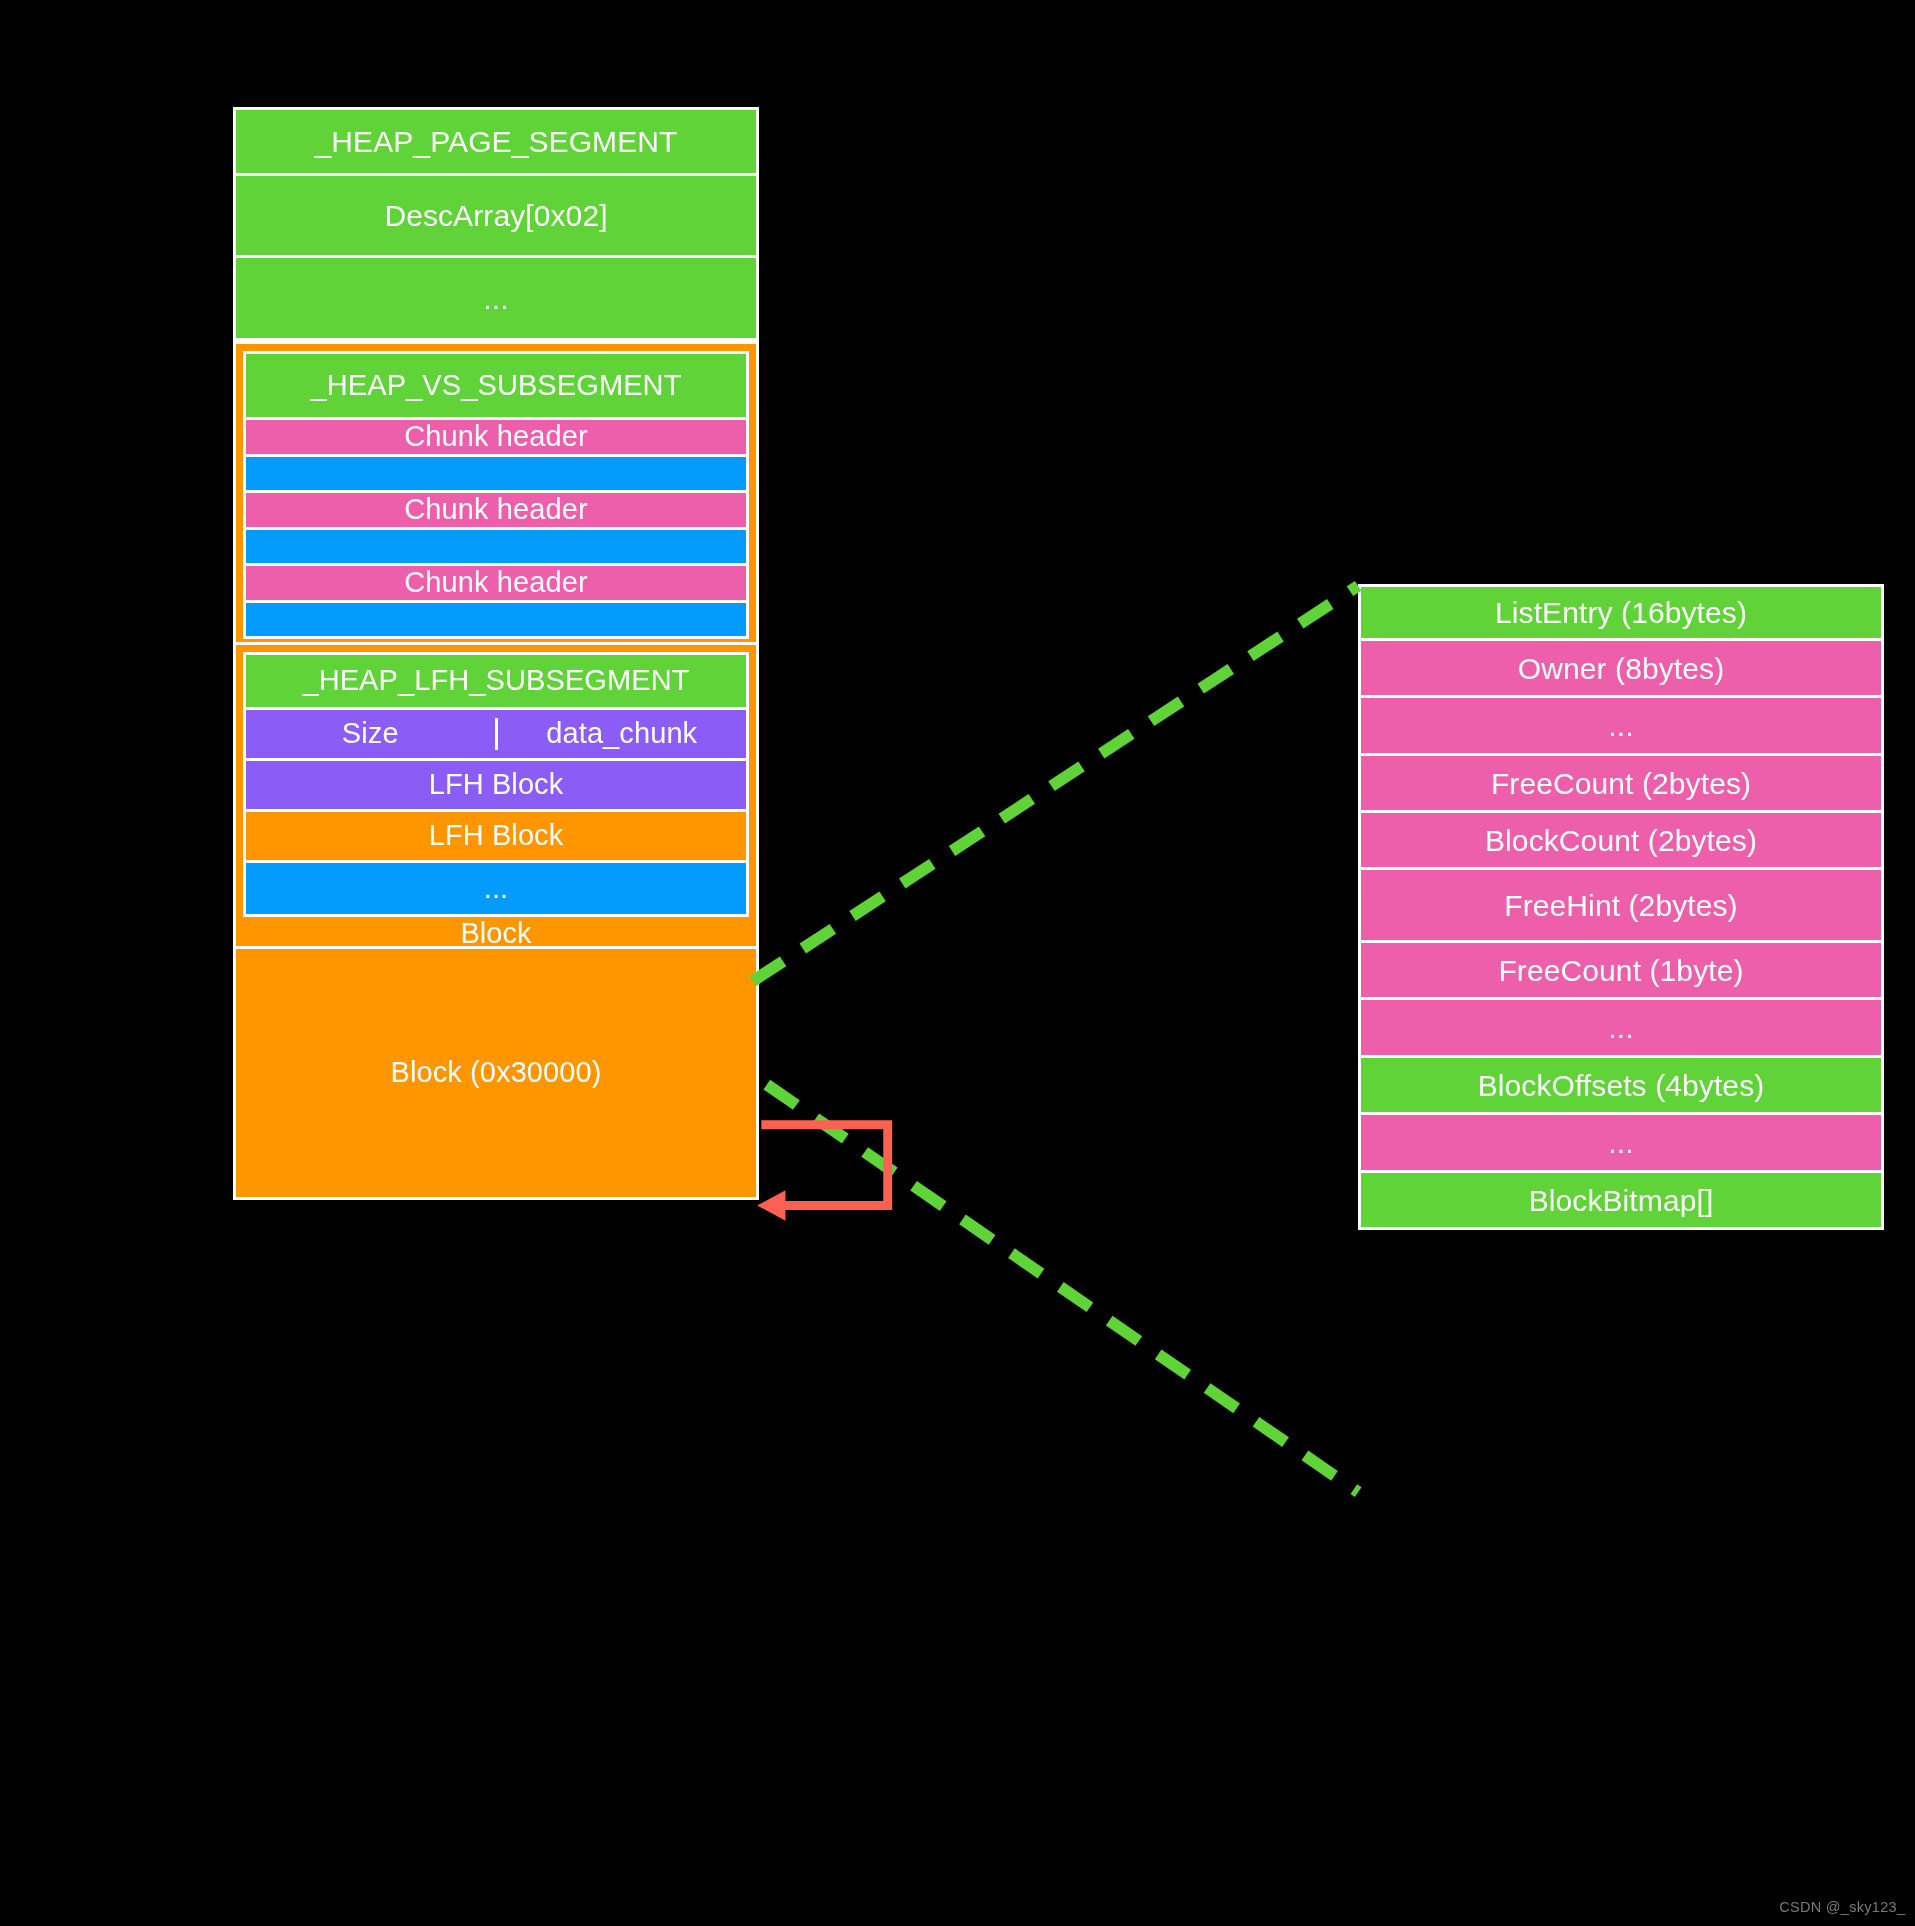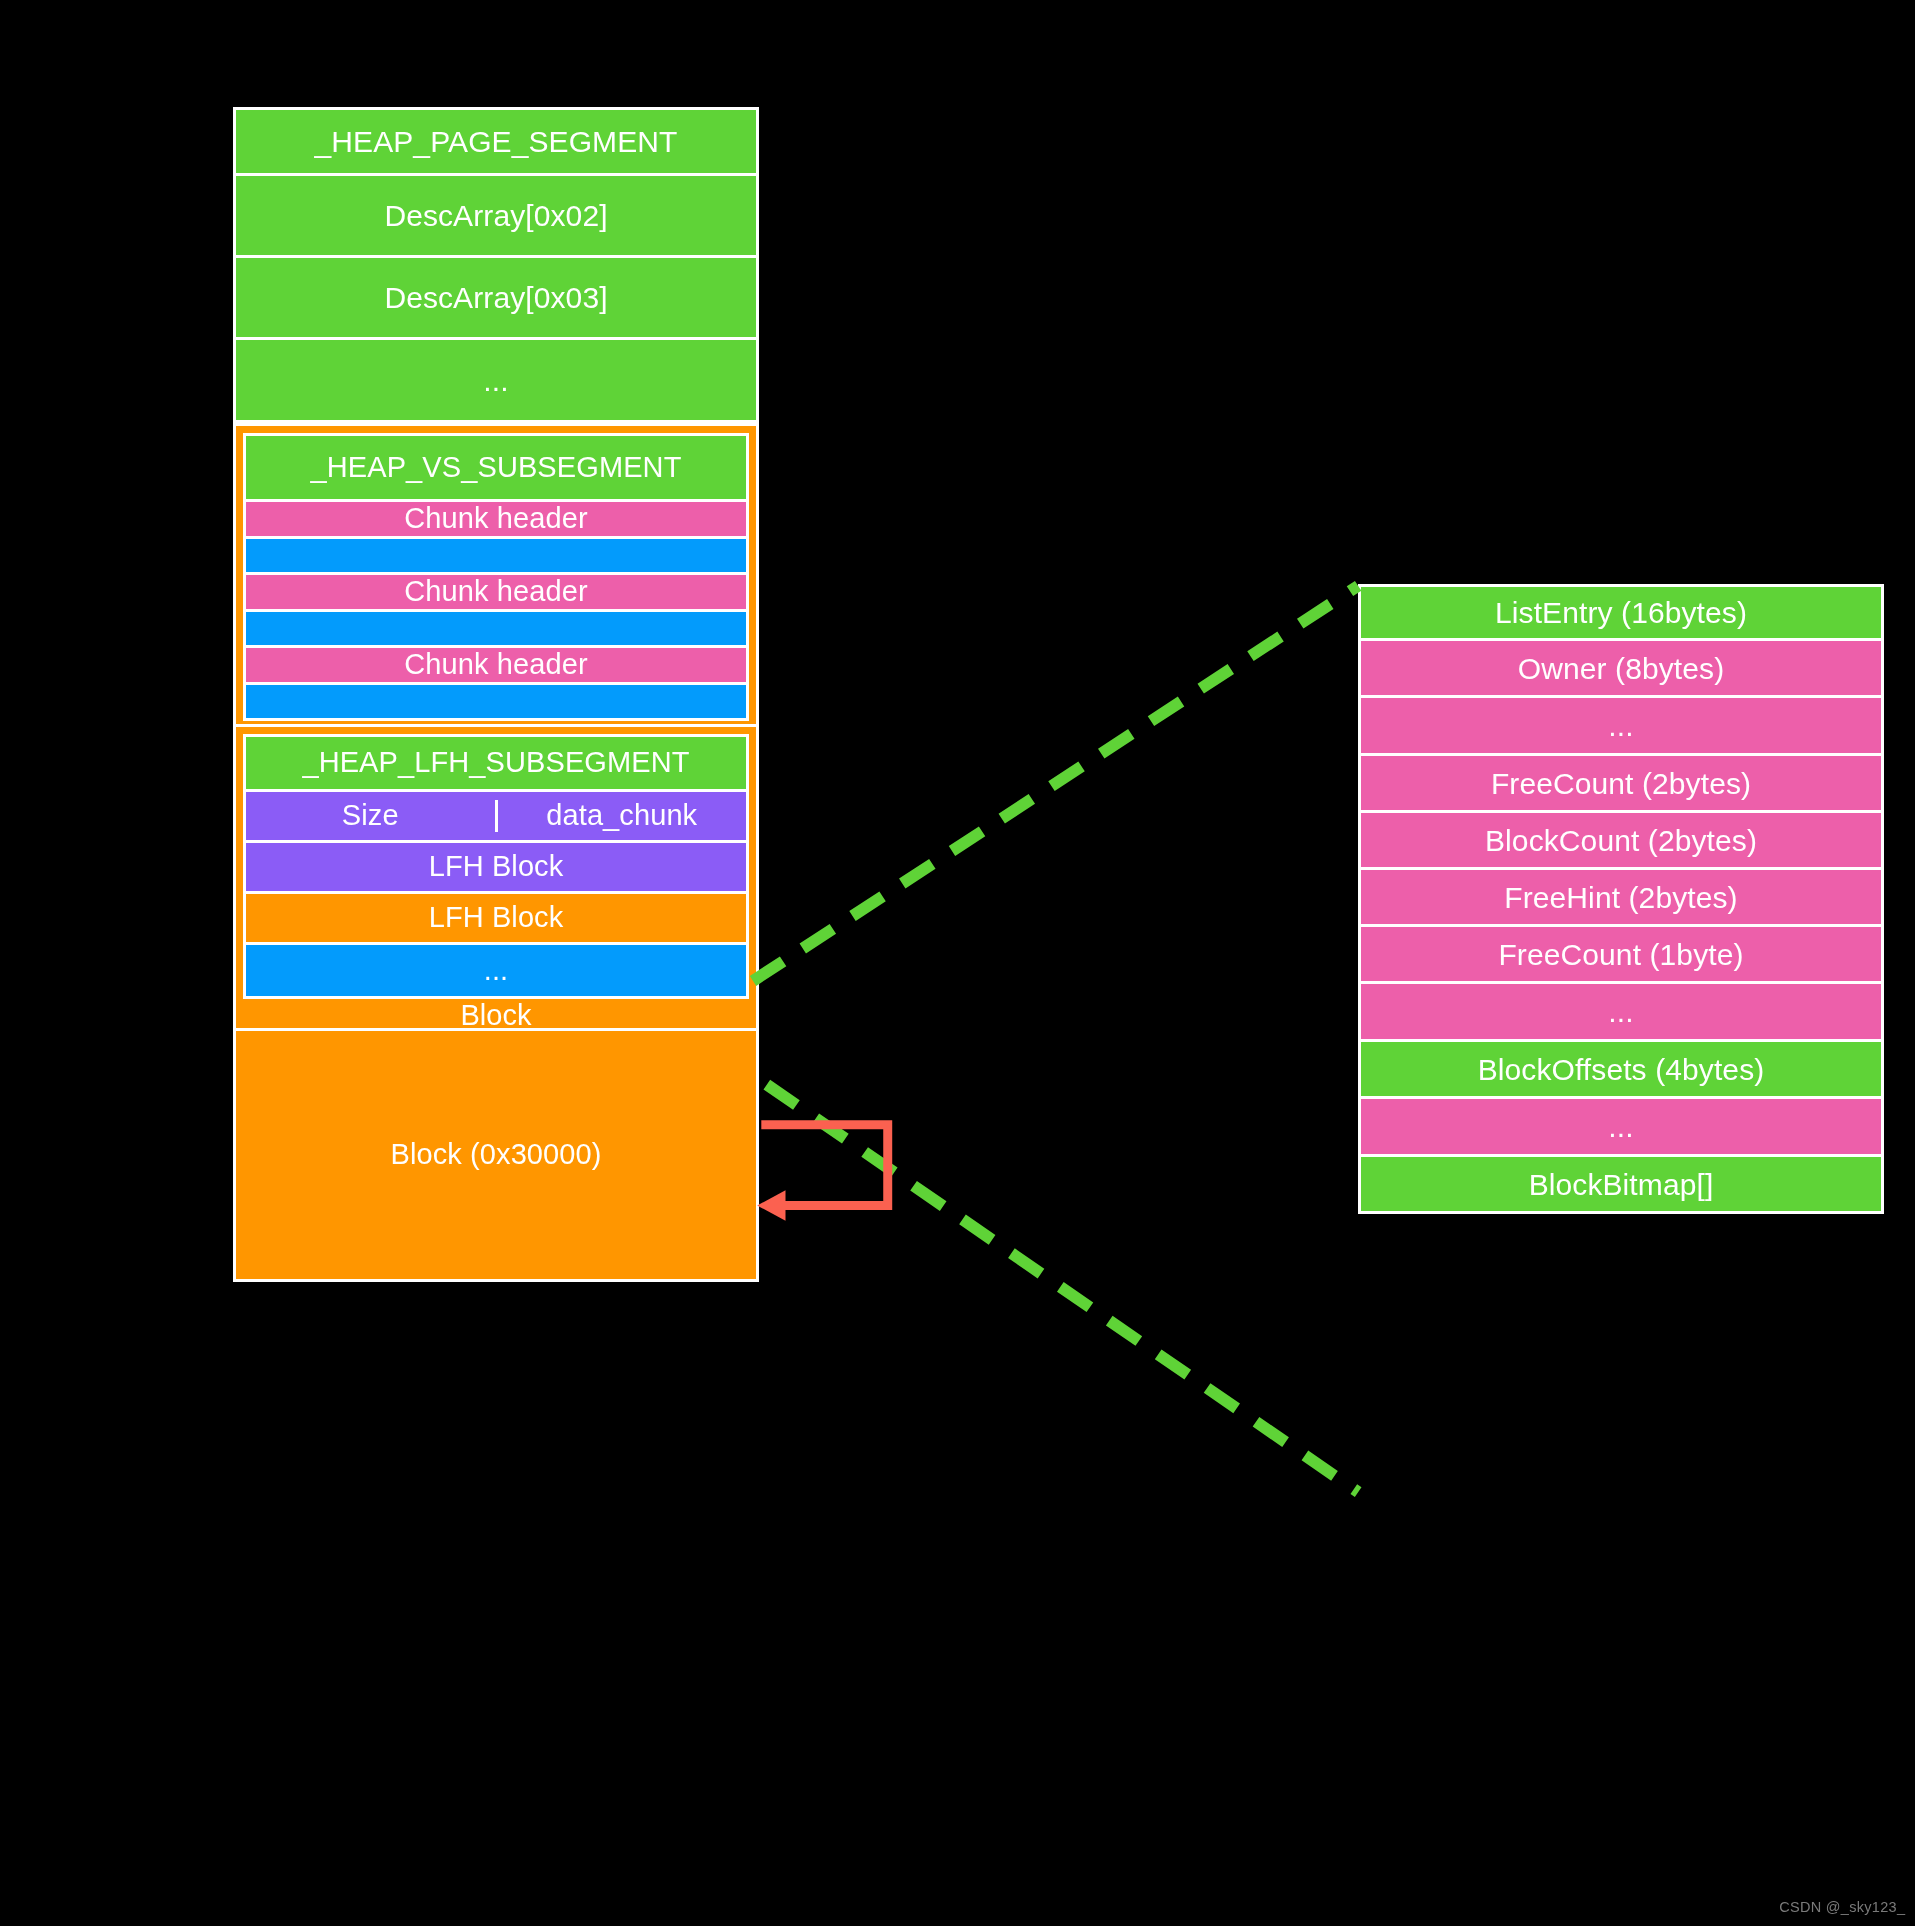--- a/index.html
+++ b/index.html
@@ -80,21 +80,20 @@
 </style>
 </head>
 <body>
 
 <div id="left-panel">
 
   <div class="row cell c-green t-44" style="height:69px">_HEAP_PAGE_SEGMENT</div>
 
   <div class="row cell c-green t-44" style="height:82px;border-top:none">DescArray[0x02]</div>
 
-  <div class="row cell c-green t-44" style="height:82px;border-top:none">DescArray[0x03]</div>
 
   <div class="row cell c-green t-44" style="height:83px;border-top:none">...</div>
 
   <div class="subseg" style="height:304px">
     <div class="inner" style="flex:1;">
       <div class="cell c-green t-42" style="height:66px">_HEAP_VS_SUBSEGMENT</div>
       <div class="cell c-pink t-42" style="height:37px">Chunk header</div>
       <div class="cell c-blue" style="height:36px"></div>
       <div class="cell c-pink t-42" style="height:37px">Chunk header</div>
       <div class="cell c-blue" style="height:36px"></div>
@@ -120,21 +119,21 @@
 
   <div class="row cell c-orange t-42" style="height:251px;border-top:none">Block (0x30000)</div>
 </div>
 
 <div id="right-panel">
   <div class="cell c-green t-44" style="height:57px">ListEntry (16bytes)</div>
   <div class="cell c-pink t-44" style="height:57px;border-top:none">Owner (8bytes)</div>
   <div class="cell c-pink t-44" style="height:58px;border-top:none">...</div>
   <div class="cell c-pink t-44" style="height:57px;border-top:none">FreeCount (2bytes)</div>
   <div class="cell c-pink t-44" style="height:57px;border-top:none">BlockCount (2bytes)</div>
-  <div class="cell c-pink t-44" style="height:57px;border-top:none">FreeHint (2bytes)</div>
+  <div class="cell c-pink t-44" style="height:73px;border-top:none">FreeHint (2bytes)</div>
   <div class="cell c-pink t-44" style="height:57px;border-top:none">FreeCount (1byte)</div>
   <div class="cell c-pink t-44" style="height:58px;border-top:none">...</div>
   <div class="cell c-green t-44" style="height:57px;border-top:none">BlockOffsets (4bytes)</div>
   <div class="cell c-pink t-44" style="height:58px;border-top:none">...</div>
   <div class="cell c-green t-44" style="height:57px;border-top:none">BlockBitmap[]</div>
 </div>
 
 <svg id="connectors" viewBox="0 0 2772 2788">
 
   <line x1="1090" y1="1420" x2="1966" y2="848" stroke="#5FD337" stroke-width="17" stroke-dasharray="52 34" stroke-linecap="butt"></line>

